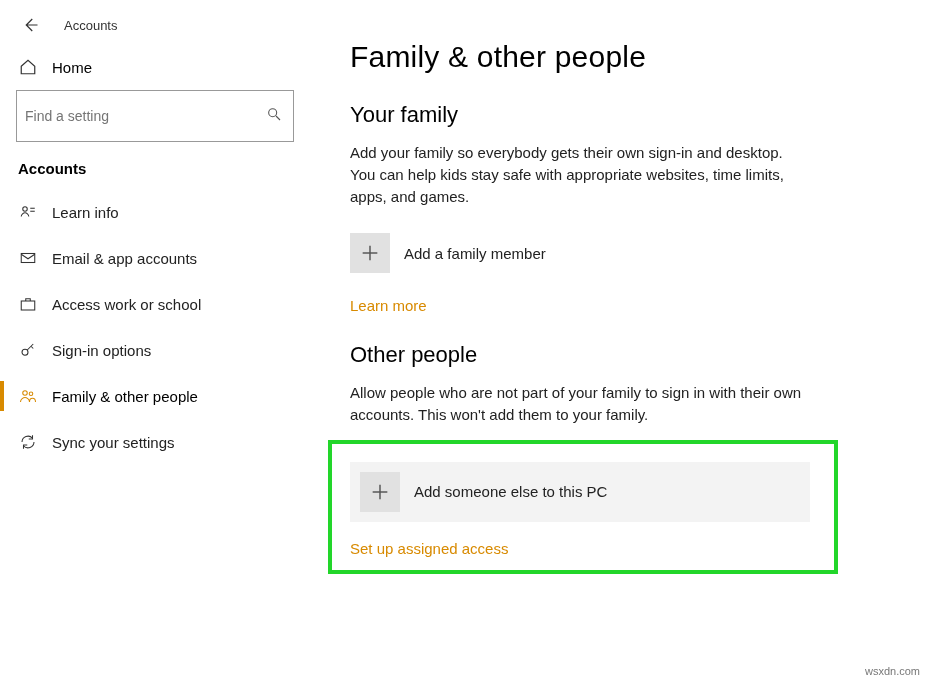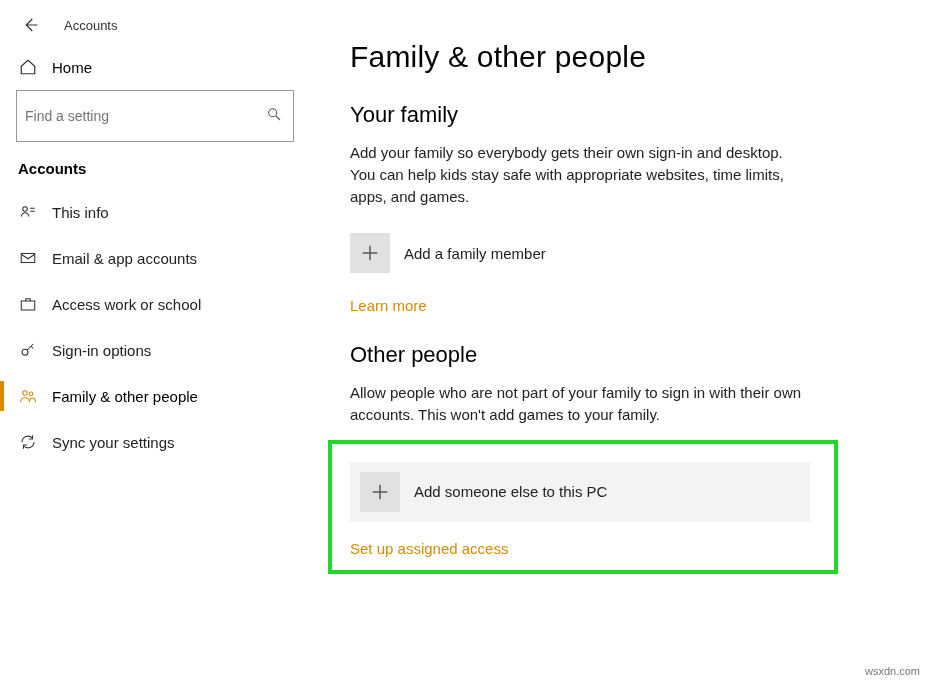--- a/index.html
+++ b/index.html
@@ -74,21 +74,21 @@
 
     <div class="nav-item">
       <span class="icon">
         <svg width="18" height="18" viewBox="0 0 24 24">
             <circle cx="8" cy="8" r="3" fill="none" stroke="#333" stroke-width="1.4"></circle>
             <path d="M3 18c0-3 3-5 5-5s5 2 5 5" fill="none" stroke="#333" stroke-width="1.4"></path>
             <line x1="15" y1="7" x2="21" y2="7" stroke="#333" stroke-width="1.4"></line>
             <line x1="15" y1="11" x2="21" y2="11" stroke="#333" stroke-width="1.4"></line>
           </svg>
       </span>
-      <span class="text">This info</span>
+      <span class="text">Learn info</span>
     </div>
 
     <div class="nav-item">
       <span class="icon">
         <svg width="18" height="18" viewBox="0 0 24 24">
             <rect x="3" y="6" width="18" height="12" fill="none" stroke="#333" stroke-width="1.4"></rect>
             <path d="M3 7l9 6 9-6" fill="none" stroke="#333" stroke-width="1.4"></path>
           </svg>
       </span>
       <span class="text">Email &amp; app accounts</span>
@@ -149,21 +149,21 @@
             <line x1="12" y1="4" x2="12" y2="20"></line>
             <line x1="4" y1="12" x2="20" y2="12"></line>
           </svg>
       </div>
       <span class="label">Add a family member</span>
     </div>
 
     <span class="link">Learn more</span>
 
     <h2 class="subhead">Other people</h2>
-    <p class="body-text">Allow people who are not part of your family to sign in with their own accounts. This won't add games to your family.</p>
+    <p class="body-text">Allow people who are not part of your family to sign in with their own accounts. This won't add them to your family.</p>
 
     <div class="highlight-box">
       <div class="add-row boxed">
         <div class="plus-box">
           <svg width="22" height="22" viewBox="0 0 24 24">
               <line x1="12" y1="4" x2="12" y2="20"></line>
               <line x1="4" y1="12" x2="20" y2="12"></line>
             </svg>
         </div>
         <span class="label">Add someone else to this PC</span>

